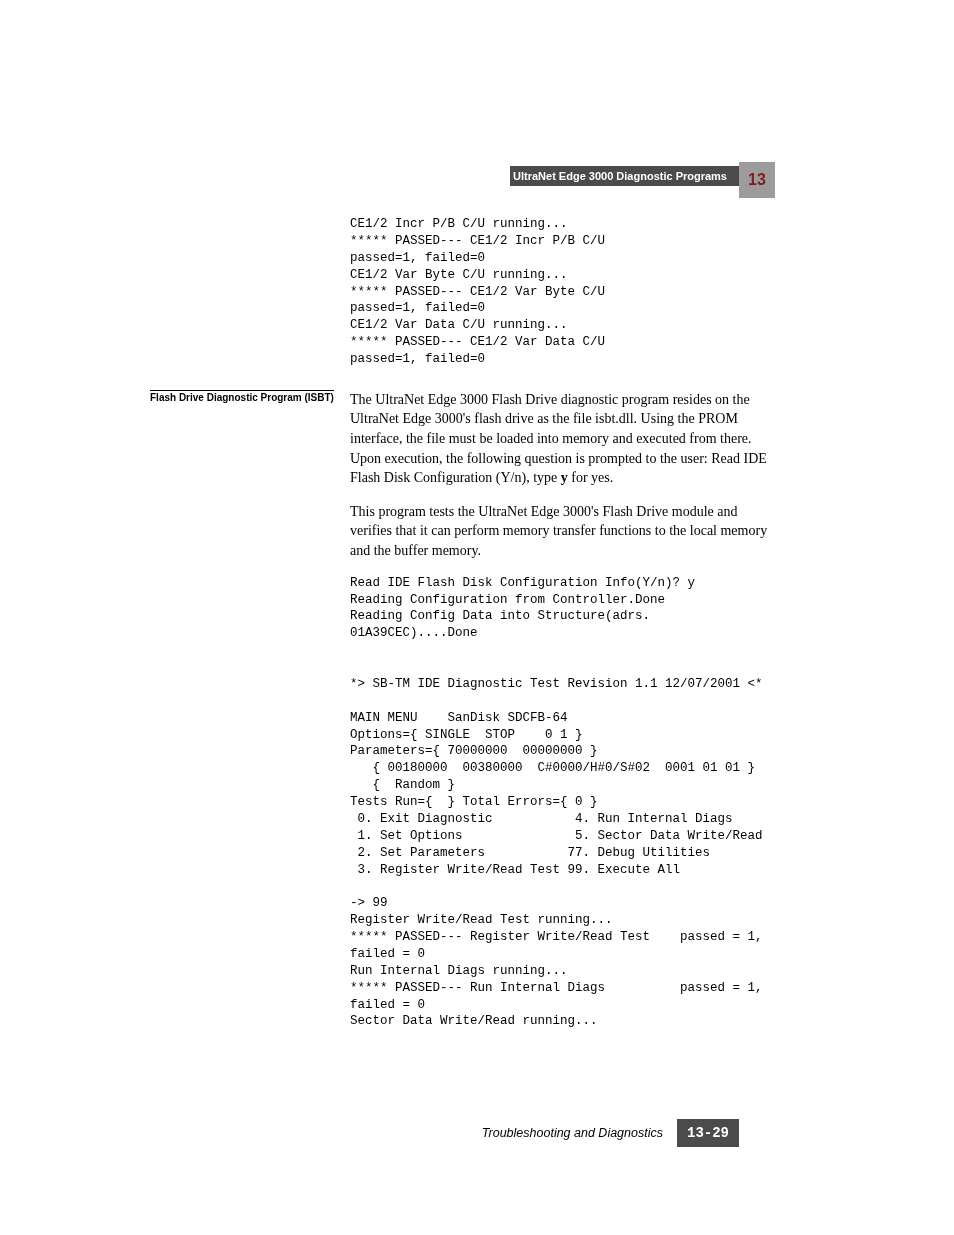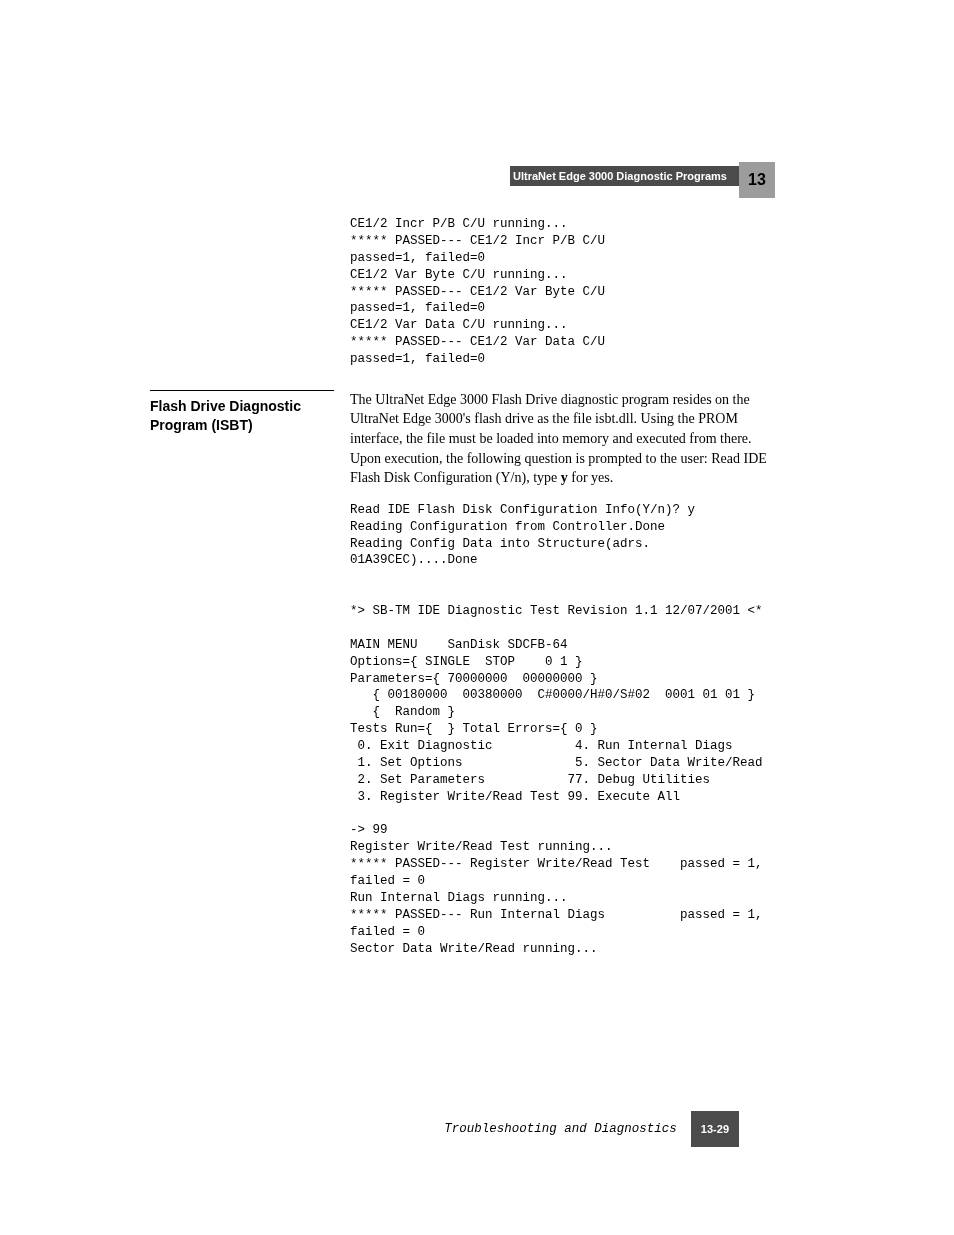--- a/index.html
+++ b/index.html
@@ -40,21 +40,21 @@
     padding-right: 12px;
     box-sizing: border-box;
   }
   .header-light {
     position: absolute;
     right: 0;
     top: -4px;
     width: 36px;
     height: 36px;
     background: #9c9c9c;
-    color: #000000;
+    color: #7f1d1d;
     font-family: Arial, Helvetica, sans-serif;
     font-weight: bold;
     font-size: 16px;
     display: flex;
     align-items: center;
     justify-content: center;
   }
   .content {
     position: absolute;
     left: 114px;
@@ -68,24 +68,23 @@
   }
   .sidebar {
     width: 200px;
     flex: 0 0 200px;
     padding-right: 16px;
     box-sizing: border-box;
   }
   .sidehead {
     font-family: Arial, Helvetica, sans-serif;
     font-weight: bold;
-    font-size: 14px;
+    font-size: 10px;
     line-height: 1.35;
     border-top: 1.5px solid #000;
-    padding-top: 6px;
   }
   .main {
     flex: 1;
   }
   pre.code {
     font-family: "Courier New", Courier, monospace;
     font-size: 12.5px;
     line-height: 1.35;
     white-space: pre;
     margin: 0 0 22px 0;
@@ -101,30 +100,30 @@
     left: 114px;
     right: 96px;
     bottom: 88px;
     display: flex;
     justify-content: flex-end;
     align-items: center;
     gap: 14px;
   }
   .footer-title {
     font-style: italic;
-    font-family: Liberation Mono, monospace;
+    font-family: Liberation Sans, sans-serif;
     font-size: 12.5px;
   }
   .footer-page {
     background: #4b4b4b;
     color: #fff;
-    font-family: Liberation Sans, sans-serif;
+    font-family: Liberation Mono, monospace;
     font-weight: bold;
-    font-size: 11px;
-    padding: 12px 10px;
+    font-size: 14px;
+    padding: 6px 10px;
   }
 </style>
 </head>
 <body>
 
 <div class="page">
 
   <div class="header-band">
     <div class="header-dark">UltraNet Edge 3000 Diagnostic Programs</div>
     <div class="header-light">13</div>
@@ -148,20 +147,21 @@
     </div>
 
     <div class="row">
       <div class="sidebar">
         <div class="sidehead">Flash Drive Diagnostic Program (ISBT)</div>
       </div>
       <div class="main">
         <p class="body">
           <span>The UltraNet Edge 3000 Flash Drive diagnostic program resides on the UltraNet Edge 3000's flash drive as the file isbt.dll. Using the PROM interface, the file must be loaded into memory and executed from there. Upon execution, the following question is prompted to the user: Read IDE Flash Disk Configuration (Y/n), type </span><span class="bold">y</span><span> for yes.</span>
         </p>
+        <p class="body">This program tests the UltraNet Edge 3000's Flash Drive module and verifies that it can perform memory transfer functions to the local memory and the buffer memory.</p>
         <pre class="code">Read IDE Flash Disk Configuration Info(Y/n)? y
 Reading Configuration from Controller.Done
 Reading Config Data into Structure(adrs. 
 01A39CEC)....Done
 
 
 *&gt; SB-TM IDE Diagnostic Test Revision 1.1 12/07/2001 &lt;*
 
 MAIN MENU    SanDisk SDCFB-64
 Options={ SINGLE  STOP    0 1 }

